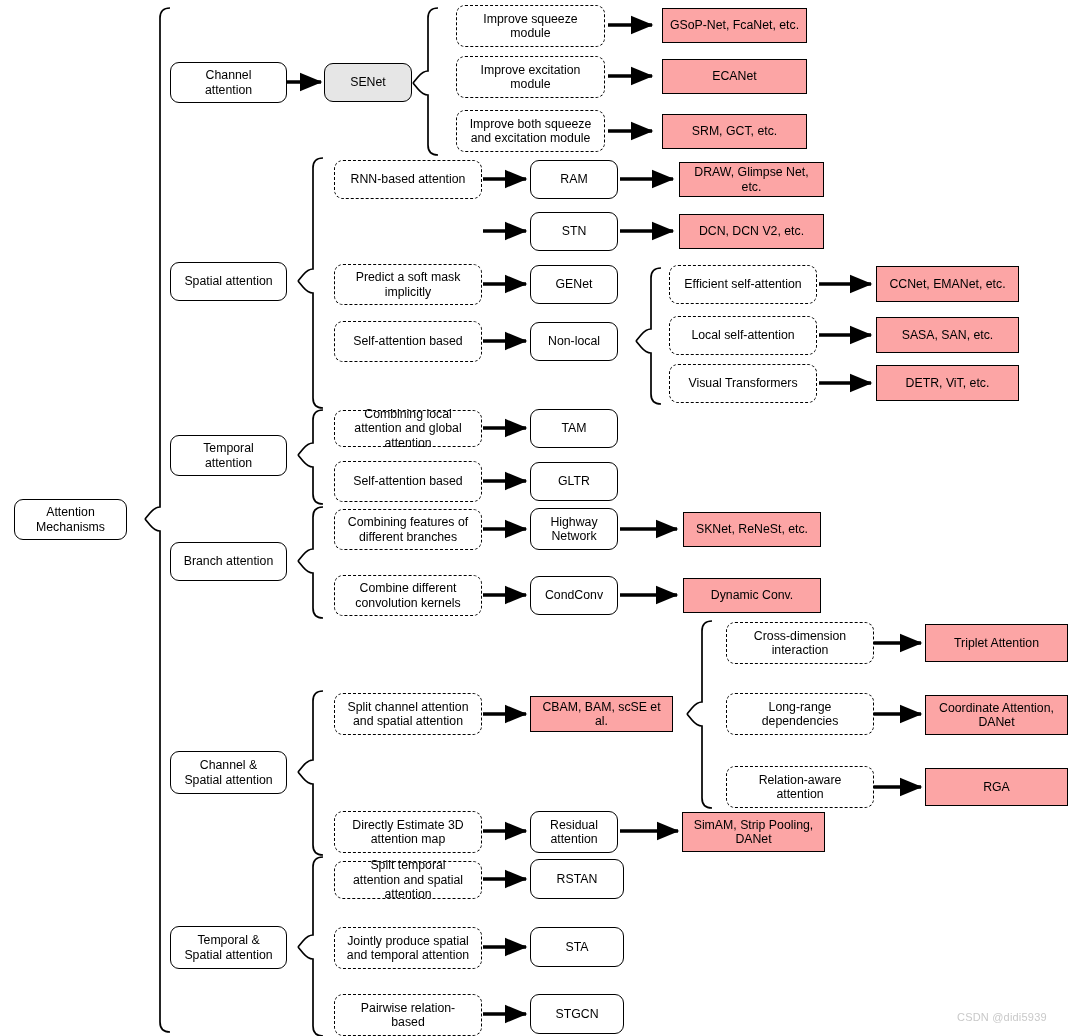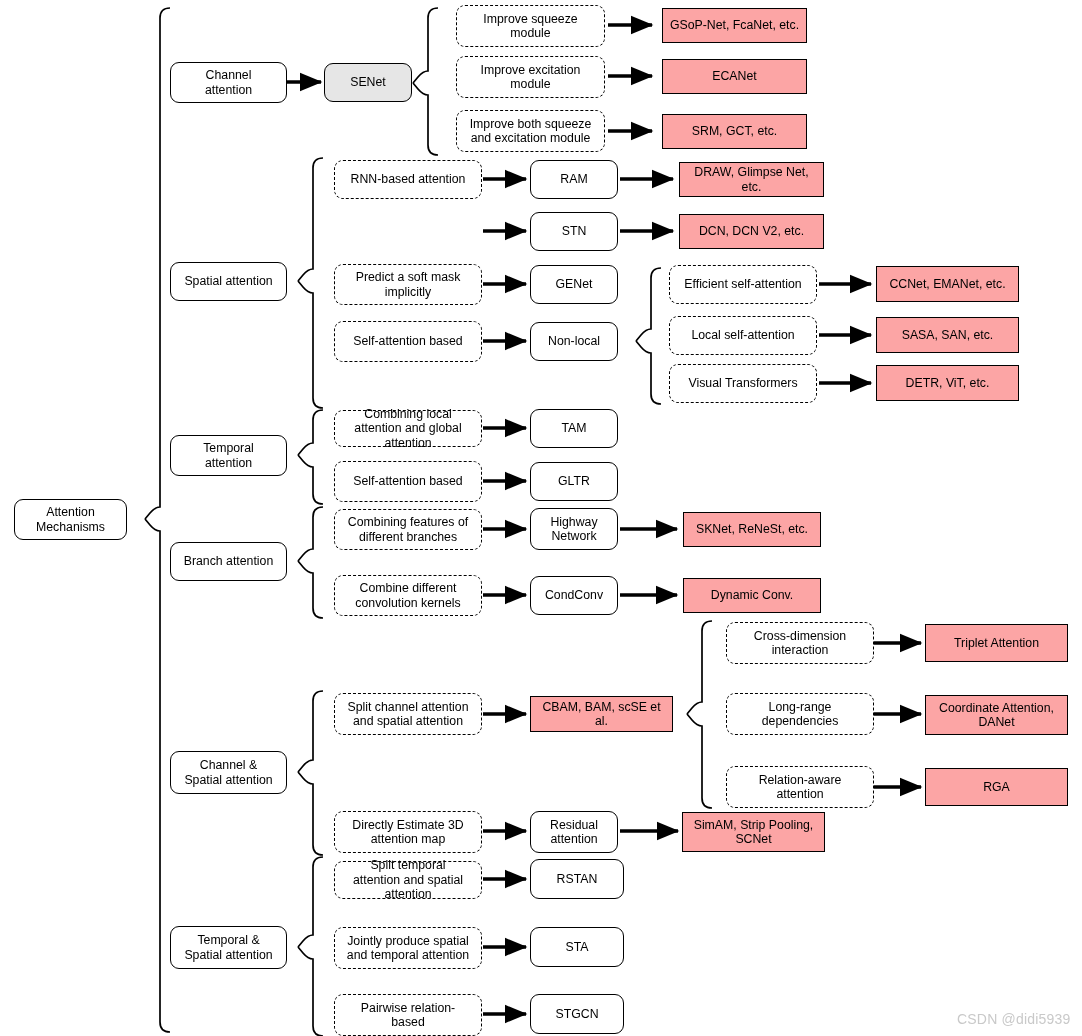--- a/index.html
+++ b/index.html
@@ -60,21 +60,21 @@
   .n-rect-gray {
     border: 1.6px solid #000000;
     border-radius: 0;
     background: #fca5a5;
   }
   .node span { display: block; width: 100%; white-space: pre-line; }
   .overflow-text { overflow: visible; }
   #watermark {
     position: absolute;
     color: #c9c9c9;
-    font-size: 14px;
+    font-size: 11px;
     letter-spacing: 0.2px;
     z-index: 3;
     white-space: nowrap;
   }
 </style>
 </head>
 <body>
 
 <div id="canvas">
 
@@ -345,21 +345,21 @@
   <div class="node n-dash" style="left:334px; top:811px; width:148px; height:42px;">
     <span>Directly Estimate 3D
 attention map</span>
   </div>
   <div class="node n-round" style="left:530px; top:811px; width:88px; height:42px;">
     <span>Residual
 attention</span>
   </div>
   <div class="node n-rect-gray" style="left:682px; top:812px; width:143px; height:40px;">
     <span>SimAM, Strip Pooling,
-SCNet</span>
+DANet</span>
   </div>
 
   <div class="node n-dash overflow-text" style="left:334px; top:861px; width:148px; height:38px;">
     <span>Split temporal
 attention and spatial
 attention</span>
   </div>
   <div class="node n-dash" style="left:334px; top:927px; width:148px; height:42px;">
     <span>Jointly produce spatial
 and temporal attention</span>

